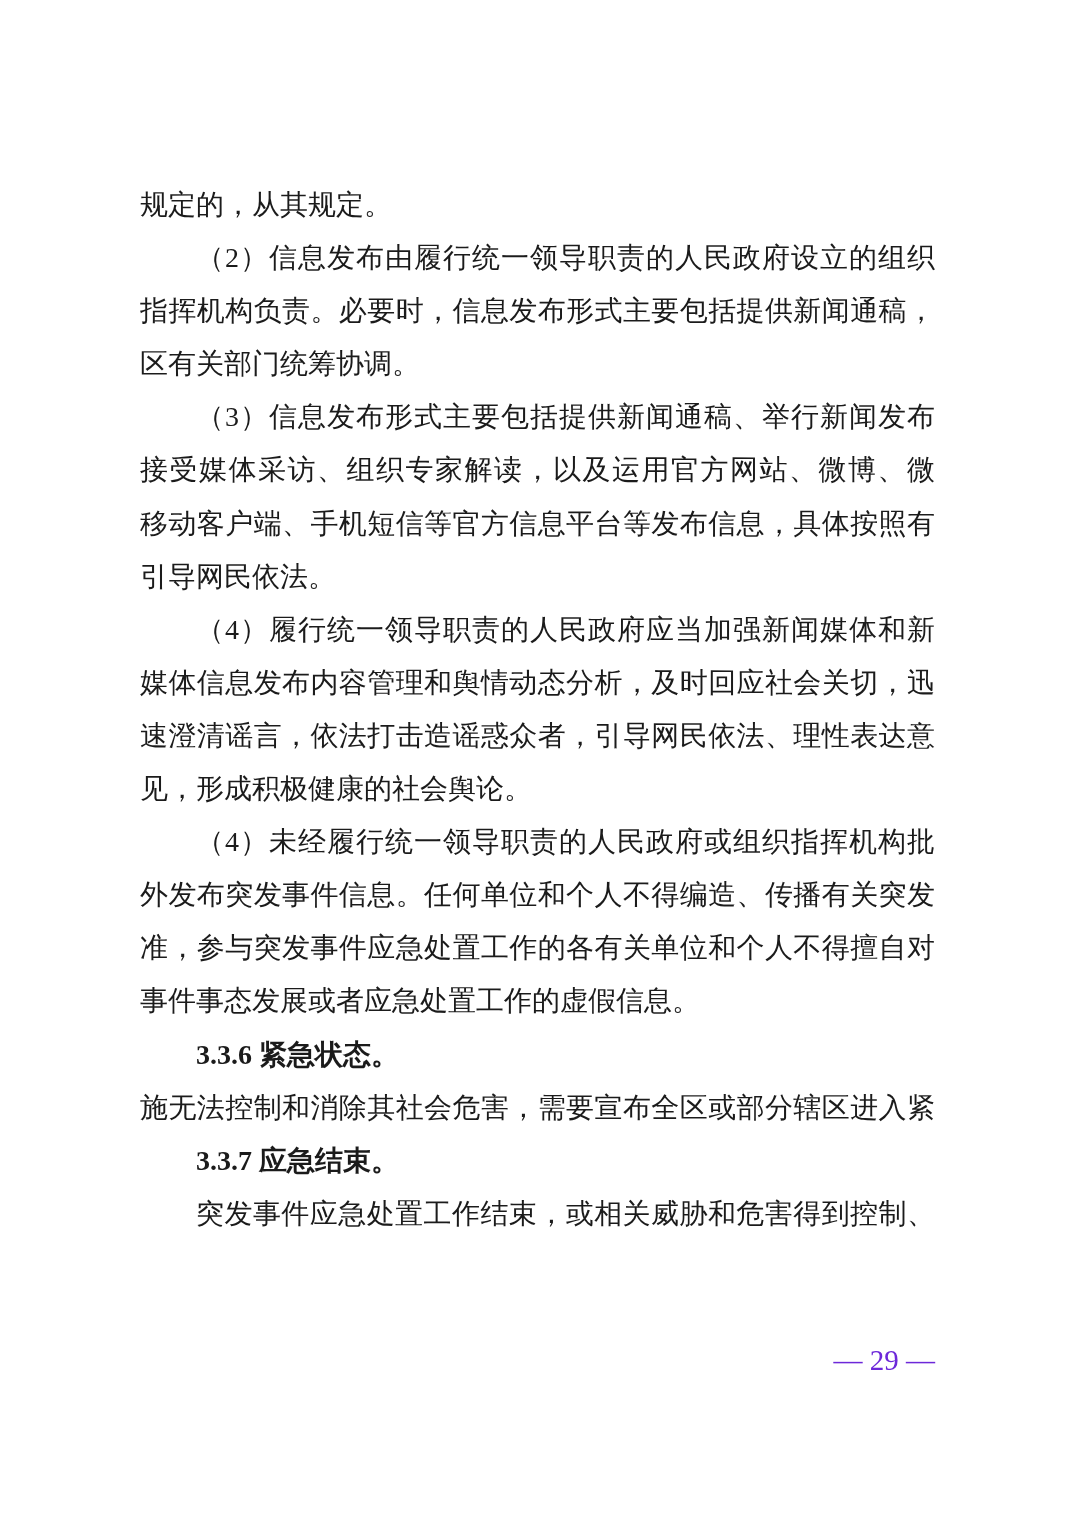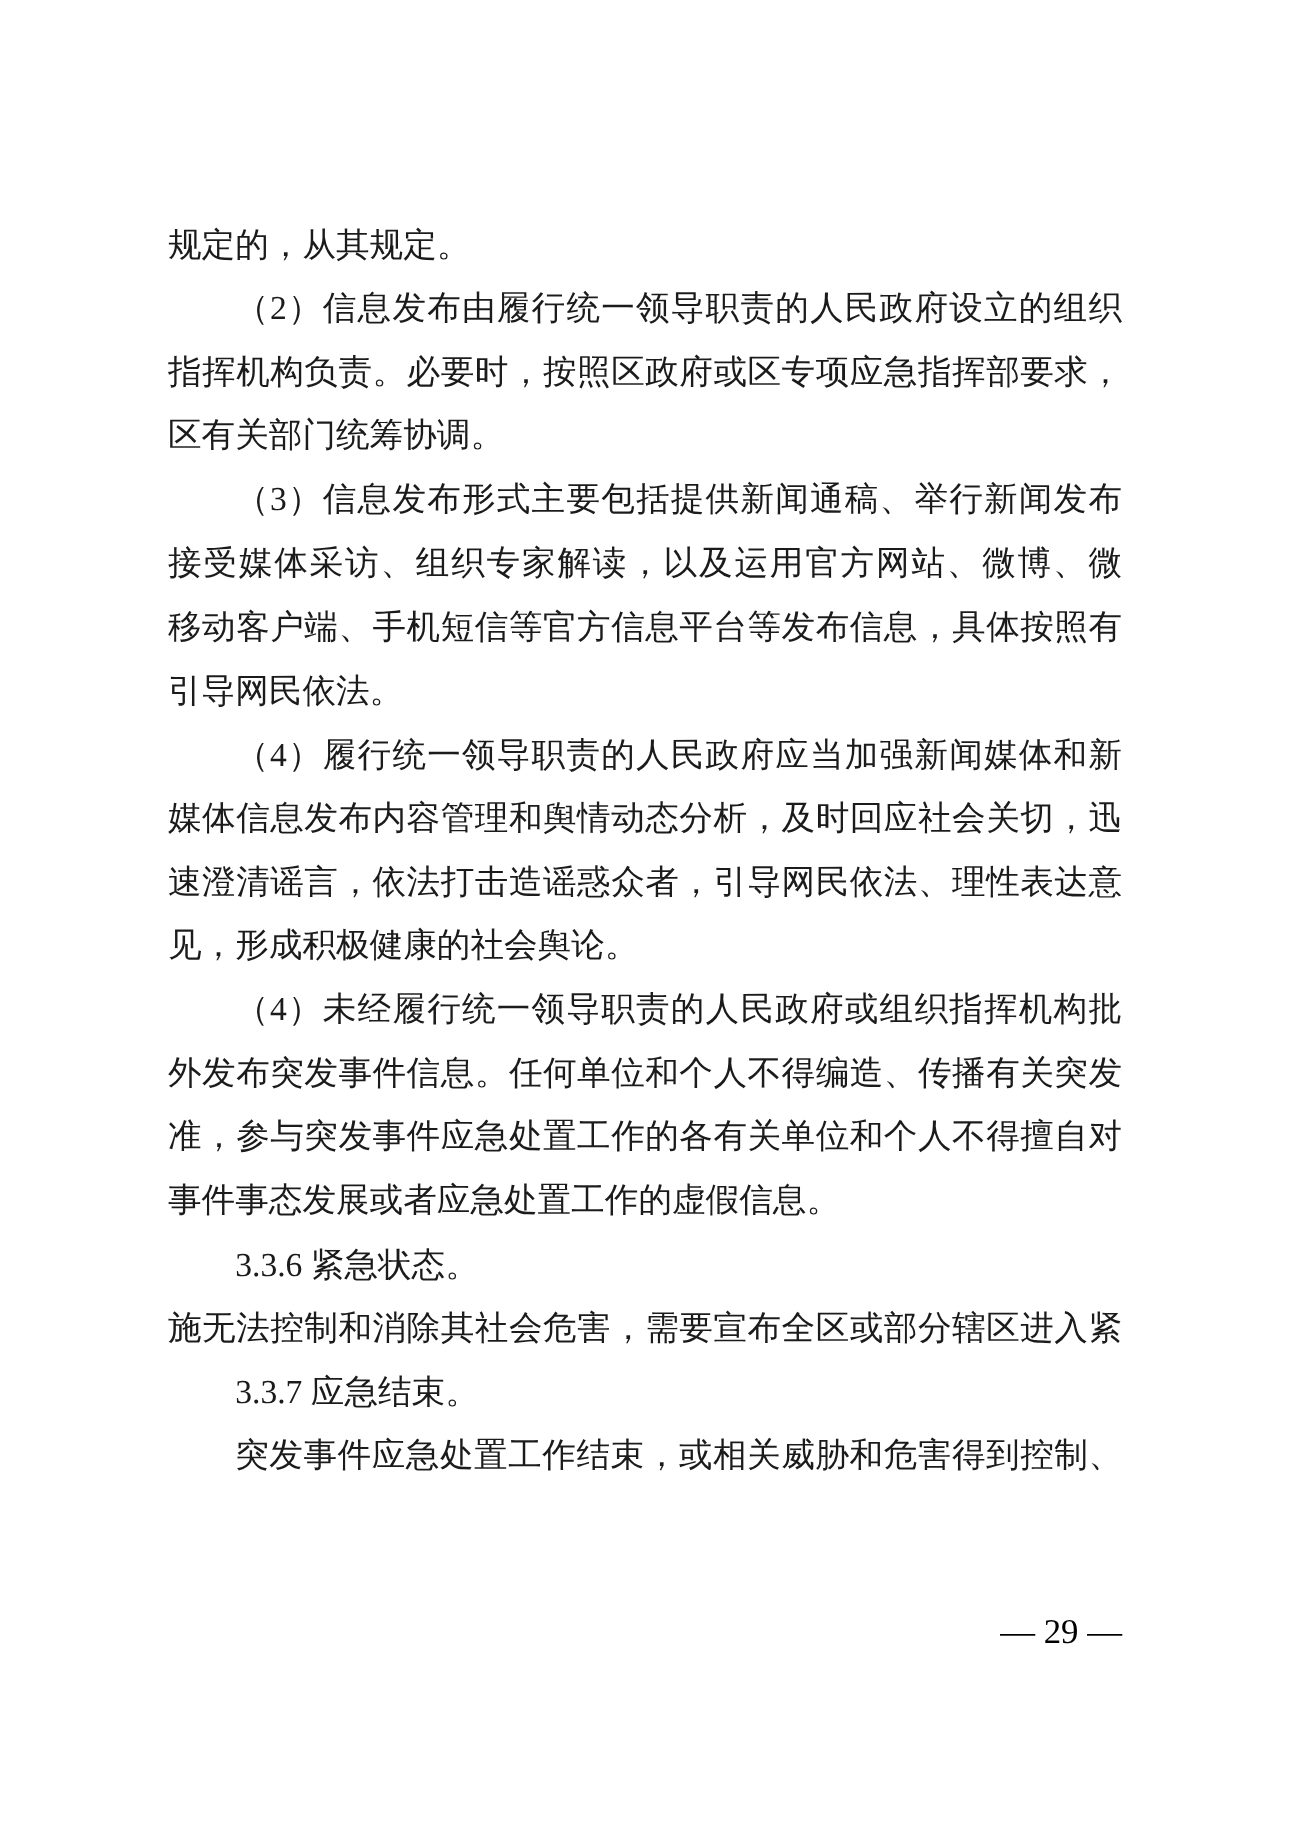--- a/index.html
+++ b/index.html
@@ -31,39 +31,39 @@
     overflow: hidden;
   }
   .line.justify {
     text-align: justify;
     text-align-last: justify;
   }
   .line.indent {
     text-indent: 2em;
   }
   .line.bold {
-    font-weight: 400;
+    font-weight: 700;
   }
   .footer {
     position: absolute;
     right: 139px;
     top: 1340px;
     font-size: 29px;
     line-height: 40px;
-    color: #000000;
+    color: #6d28d9;
   }
 </style>
 </head>
 <body>
 
 <div class="page" style="background: rgb(255, 255, 255); color: rgb(27, 27, 27);">
   <div class="content">
       <div class="line">规定的，从其规定。</div>
       <div class="line indent justify">（2）信息发布由履行统一领导职责的人民政府设立的组织</div>
-      <div class="line justify">指挥机构负责。必要时，按照区政府或区专项应急指挥部要求，</div>
+      <div class="line justify">指挥机构负责。必要时，信息发布形式主要包括提供新闻通稿，</div>
       <div class="line">区有关部门统筹协调。</div>
       <div class="line indent justify">（3）信息发布形式主要包括提供新闻通稿、举行新闻发布会、</div>
       <div class="line justify">接受媒体采访、组织专家解读，以及运用官方网站、微博、微信、</div>
       <div class="line justify">移动客户端、手机短信等官方信息平台等发布信息，具体按照有</div>
       <div class="line">引导网民依法。</div>
       <div class="line indent justify">（4）履行统一领导职责的人民政府应当加强新闻媒体和新</div>
       <div class="line justify">媒体信息发布内容管理和舆情动态分析，及时回应社会关切，迅</div>
       <div class="line justify">速澄清谣言，依法打击造谣惑众者，引导网民依法、理性表达意</div>
       <div class="line">见，形成积极健康的社会舆论。</div>
       <div class="line indent justify">（4）未经履行统一领导职责的人民政府或组织指挥机构批</div>

